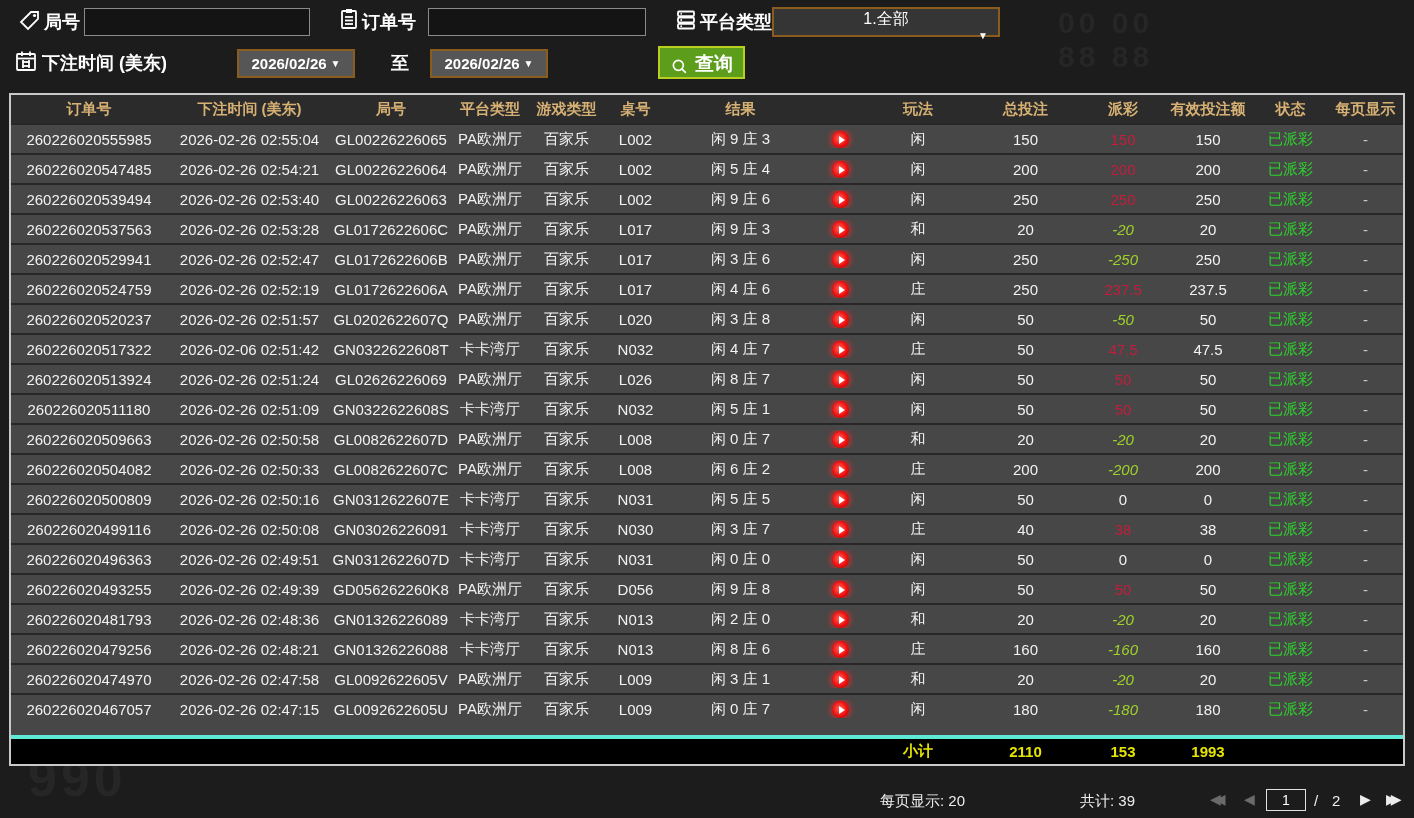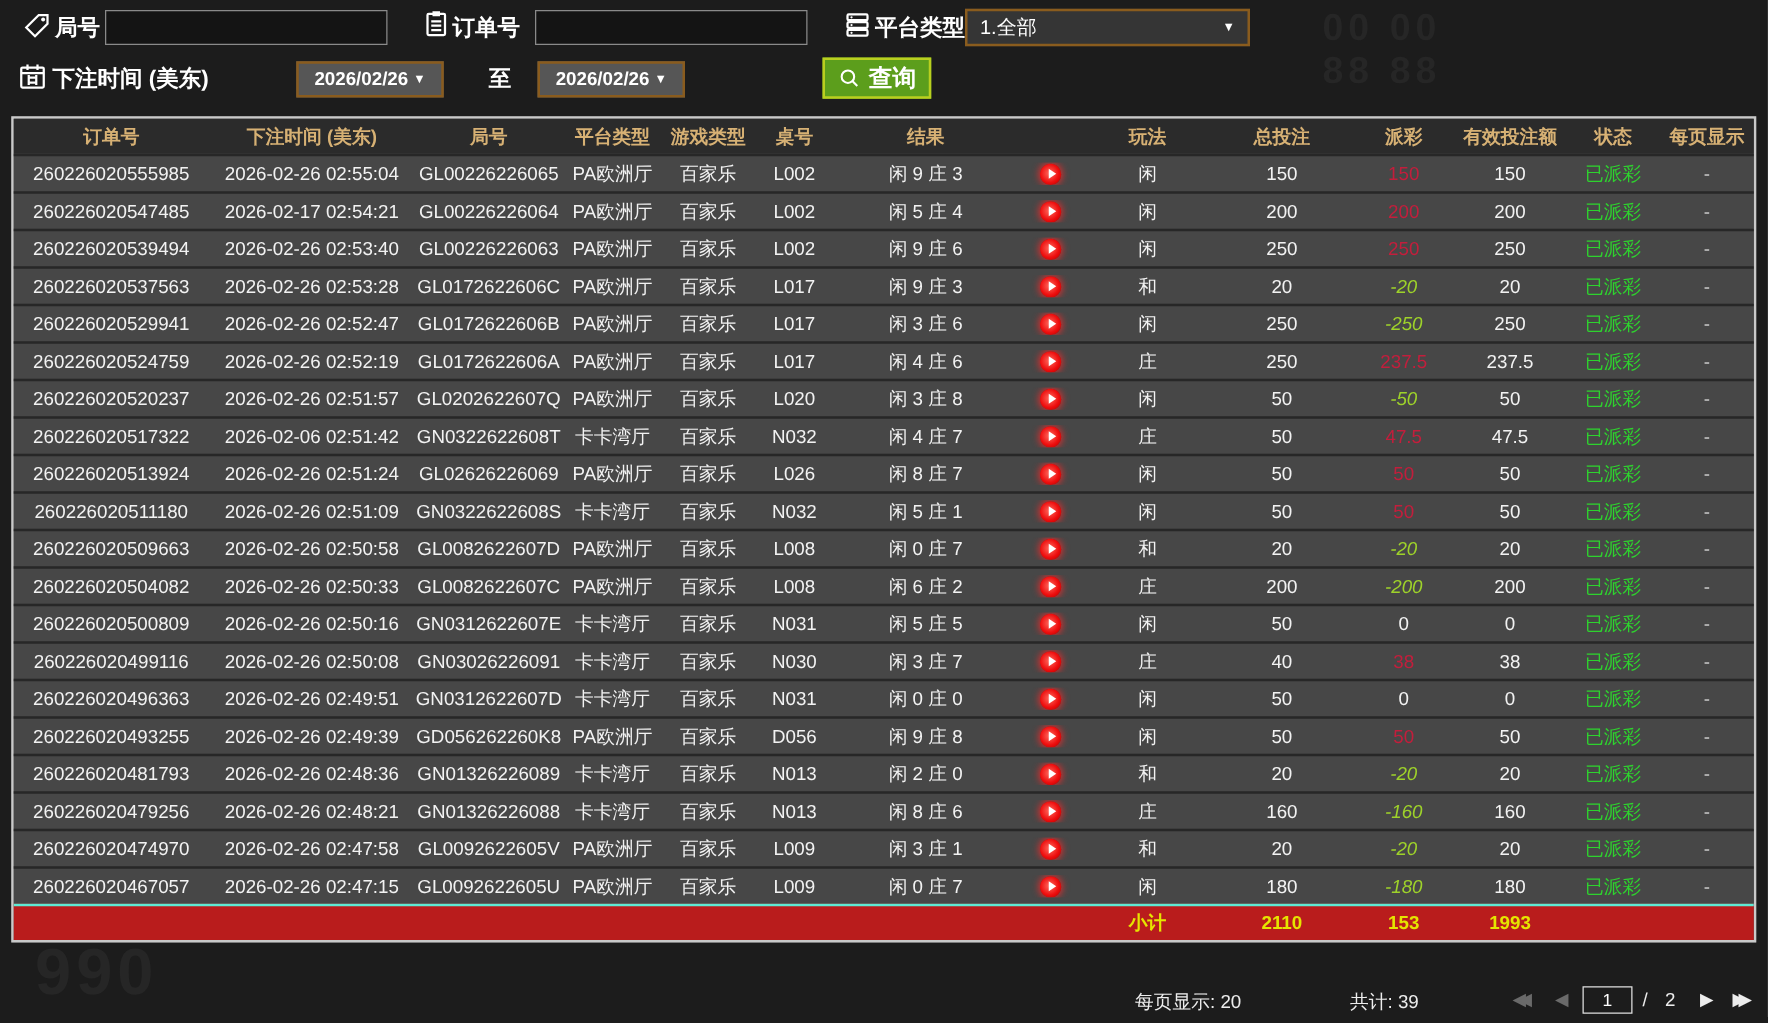--- a/index.html
+++ b/index.html
@@ -26,21 +26,21 @@
   }
   .datebtn {
     position:absolute; height:29px; background:#565656;
     border:2px solid #8a5c1e; color:#fff; font-weight:bold; font-size:15px;
     display:flex; align-items:center; justify-content:center; gap:4px; cursor:pointer;
   }
   .datebtn .caret, .dropdown .caret { font-size:10px; color:#fff; }
   .dropdown {
     position:absolute; height:30px; background:#353535;
     border:2px solid #8a5c1e; color:#fff; font-size:16px;
-    display:flex; align-items:center; padding:0 10px; cursor:pointer;
+    display:flex; align-items:center; padding:0 10px; cursor:pointer;flex-direction:column;
   }
   .dropdown .caret { margin-left:auto; }
   .querybtn {
     position:absolute; height:33px; background:#5c9e1c;
     border:2px solid #b9cf1f; color:#fff; font-weight:bold; font-size:19px;
     display:flex; align-items:center; gap:5px; padding:0 10px; cursor:pointer;
   }
   .querybtn svg { width:20px; height:20px; stroke:#fff; fill:none; stroke-width:2; }
 
   
@@ -51,21 +51,21 @@
   .grid-row {
     display:grid;
     grid-template-columns:156px 165px 118px 80px 73px 65px 145px 55px 100px 115px 80px 90px 75px 1fr;
     align-items:center;
   }
   .grid-row > div { text-align:center; font-size:15px; overflow:hidden; white-space:nowrap; }
   .thead { background:#2b2b2b; height:28px; }
   .thead > div { color:#d7b174; font-weight:bold; }
   .trow { height:30px; border-top:2px solid #272727; background:#474747; }
   .trow > div { color:#f2f2f2; }
-  .sumrow { height:29px; border-top:2px solid #5eead4; background:#b91c1c; }
+  .sumrow { height:29px; border-top:4px solid #5eead4; background:#000000;margin-top:12px; }
   .sumrow > div { color:#e5e500; font-weight:bold; }
   .pt-win  { color:#c21e3c !important; }
   .pt-loss { color:#9ed22a !important;font-style:italic; }
   .pt-zero { color:#f2f2f2 !important; }
   .status-paid { color:#2ed22e !important; }
   .mode-dash { color:#c9c9c9 !important; }
 
   .play-btn {
     display:inline-block; width:17px; height:17px; border-radius:50%;
     background:radial-gradient(circle at 45% 45%, #ff6a5e 0%, #ee0f0f 55%, #c40000 85%);
@@ -152,21 +152,21 @@
   <div class="datebtn" style="left:237px; top:49px; width:118px;">
     <span>2026/02/26</span>
     <span class="caret">▼</span>
   </div>
   <span class="flabel" style="left:391px; top:51px;">至</span>
   <div class="datebtn" style="left:430px; top:49px; width:118px;">
     <span>2026/02/26</span>
     <span class="caret">▼</span>
   </div>
 
-  <button class="querybtn" style="left:658px; top:46px;">
+  <button class="querybtn" style="left:658px; top:46px;align-items:flex-end;">
     <svg viewBox="0 0 24 24">
         <circle cx="10" cy="10" r="6"></circle>
         <line x1="14.5" y1="14.5" x2="19" y2="19"></line>
       </svg>
     <span>查询</span>
   </button>
 </div>
 
 <div class="table-wrap">
   <div class="grid-row thead">
@@ -198,21 +198,21 @@
     <div><span class="play-btn"></span></div>
     <div>闲</div>
     <div>150</div>
     <div class="pt-win">150</div>
     <div>150</div>
     <div class="status-paid">已派彩</div>
     <div class="mode-dash">-</div>
   </div>
       <div class="grid-row trow">
     <div>260226020547485</div>
-    <div>2026-02-17 02:54:21</div>
+    <div>2026-02-26 02:54:21</div>
     <div>GL00226226064</div>
     <div>PA欧洲厅</div>
     <div>百家乐</div>
     <div>L002</div>
     <div>闲 5 庄 4</div>
     <div><span class="play-btn"></span></div>
     <div>闲</div>
     <div>200</div>
     <div class="pt-win">200</div>
     <div>200</div>
@@ -521,21 +521,21 @@
     <div>小计</div>
     <div>2110</div>
     <div>153</div>
     <div>1993</div>
     <div></div>
       <div></div>
   </div>
 </div>
 
 <div class="pagebar">
-  <span class="ptext" style="left:908px;">每页显示: 20</span>
+  <span class="ptext" style="left:880px;">每页显示: 20</span>
   <span class="ptext" style="left:1080px;">共计: 39</span>
   <span class="pg-arrow pg-dim" style="left:1210px;">◀◀</span>
   <span class="pg-arrow pg-dim" style="left:1244px; letter-spacing:0;">◀</span>
   <input class="pg-box" style="left: 1266px;" value="1">
   <span class="ptext" style="left:1314px;">/</span>
   <span class="ptext" style="left:1332px;">2</span>
   <span class="pg-arrow pg-on" style="left:1360px; letter-spacing:0;">▶</span>
   <span class="pg-arrow pg-on" style="left:1386px;">▶▶</span>
 </div>
 

